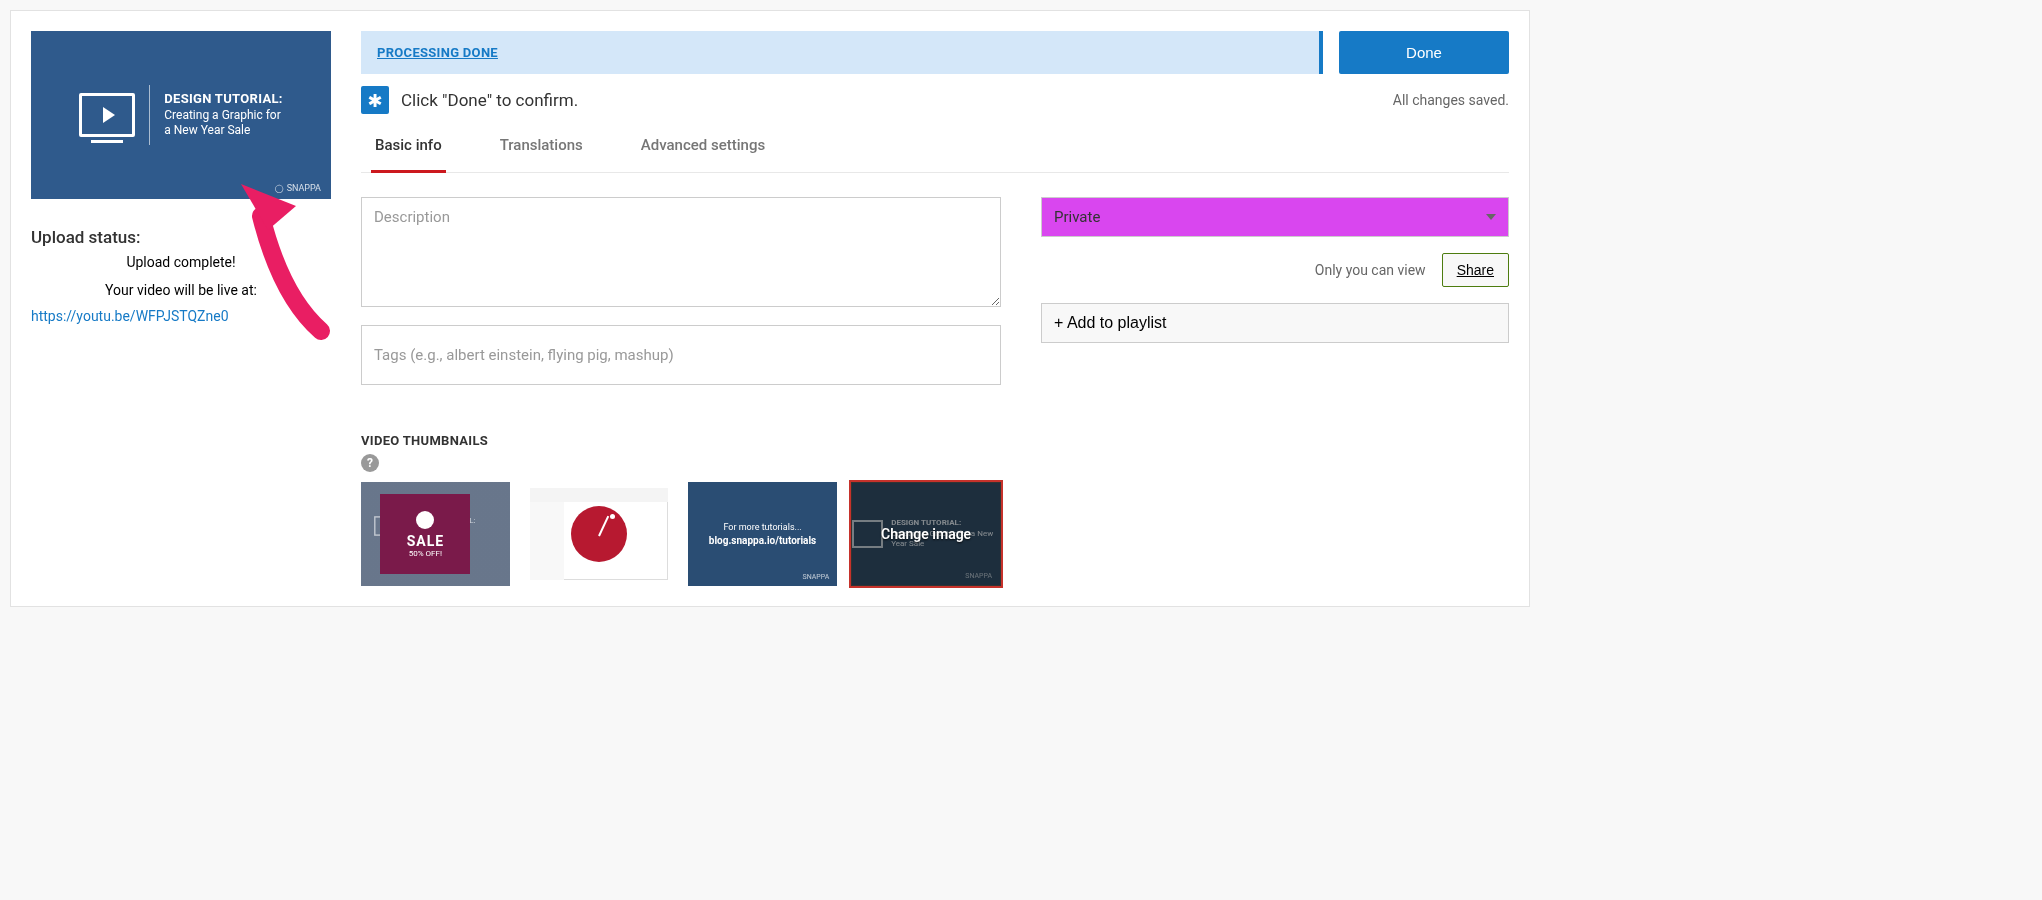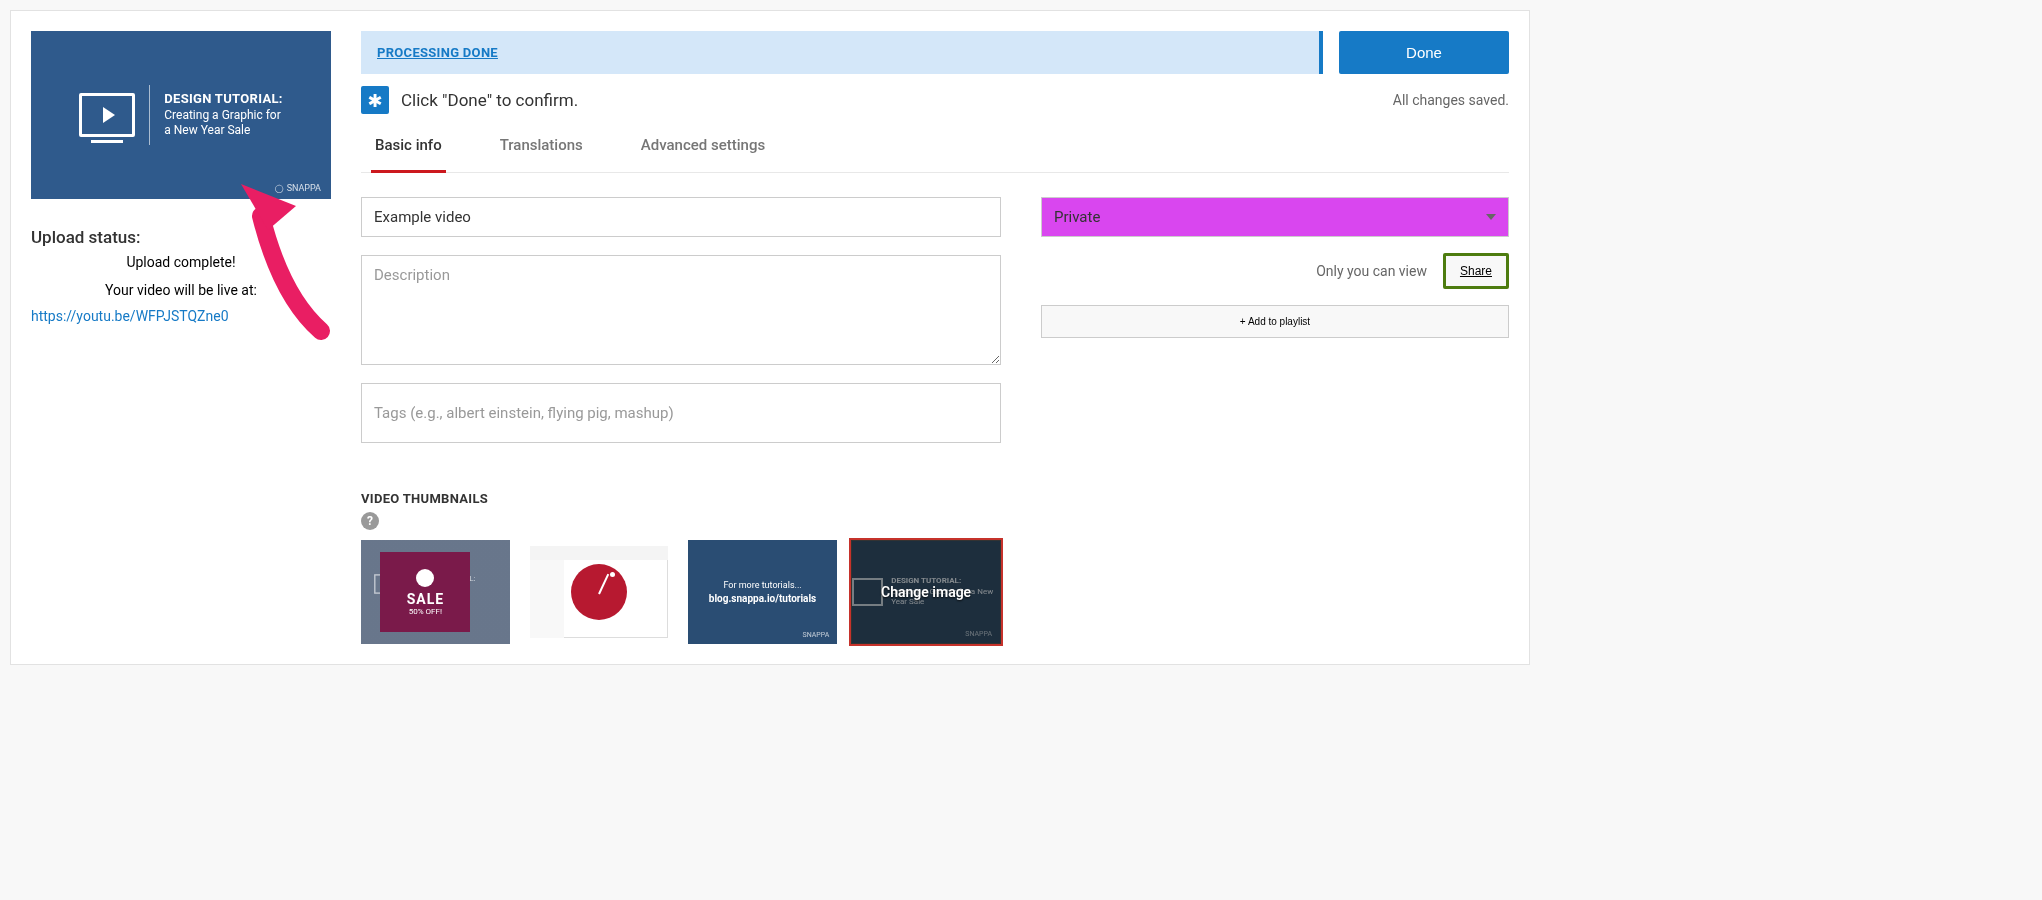--- a/index.html
+++ b/index.html
@@ -71,23 +71,23 @@
     width:100%; border:1px solid #ccc; padding:10px 12px; font-size:15px; font-family:inherit; color:#333;
   }
   .textarea { height: 110px; resize: both;}
   .text-input::placeholder, .textarea::placeholder, .tags-input::placeholder { color:#999;}
 
   .select { border:1px solid #ccc; padding: 10px 12px; font-size:15px; display:flex; justify-content:space-between; align-items:center; cursor:pointer; background:#d946ef;}
   .dropdown-caret { width:0;height:0;border-left:5px solid transparent;border-right:5px solid transparent;border-top:6px solid #666;}
 
   .privacy-row { display:flex; justify-content:flex-end; align-items:center; gap:16px;}
   .small-gray { font-size:14px; color:#666;}
-  .share-btn { border:3px solid #4d7c0f; background:#f8f8f8; padding:8px 14px; font-size:12px; font-weight:500; cursor:pointer; border-radius:2px;text-decoration:underline;}
-
-  .playlist-btn { border:1px solid #ccc; background:#f8f8f8; padding:10px 12px; font-size:10px; text-align:center; cursor:pointer; font-weight:500;}
+  .share-btn { border:1px solid #4d7c0f; background:#f8f8f8; padding:8px 14px; font-size:14px; font-weight:500; cursor:pointer; border-radius:2px;text-decoration:underline;}
+
+  .playlist-btn { border:1px solid #ccc; background:#f8f8f8; padding:10px 12px; font-size:16px; text-align:left; cursor:pointer; font-weight:500;}
 
   .thumbs-section { margin-top: 30px;}
   .thumbs-header { display:flex; align-items:flex-start; gap:6px; margin-bottom:10px;flex-direction:column;}
   .thumbs-header h3 { font-size:13px; font-weight:700; letter-spacing:0.3px; color:#333;}
   .help-icon { width:18px;height:18px;border-radius:50%;background:#999;color:#fff;display:flex;align-items:center;justify-content:center;font-size:12px;font-weight:700;}
 
   .thumbs-row { display:flex; gap:14px;}
   .thumb-item { width:184px; height:104px; cursor:pointer; position:relative; background:#2f5a8c; display:flex; align-items:center; justify-content:center; overflow:hidden;}
   .thumb-item.selected { outline: 2px solid #c6322b; outline-offset:0; border:1px solid #333;}
   .thumb-item.selected::after { content:""; position:absolute; inset:0; background:rgba(0,0,0,0.3);}
@@ -174,21 +174,20 @@
     </div>
 
     <div class="tabs">
       <div class="tab active">Basic info</div>
       <div class="tab">Translations</div>
       <div class="tab">Advanced settings</div>
     </div>
 
     <div class="form-area">
       <div class="form-left">
-        <input class="text-input" value="Example video" style="">
         <textarea class="textarea" placeholder="Description" style=""></textarea>
         <input class="text-input tags-input" style="height: 60px;" placeholder="Tags (e.g., albert einstein, flying pig, mashup)">
 
         <div class="thumbs-section">
           <div class="thumbs-header">
             <h3>VIDEO THUMBNAILS</h3>
             <div class="help-icon">?</div>
           </div>
           <div class="thumbs-row">
             <div class="thumb-item mini-a">

